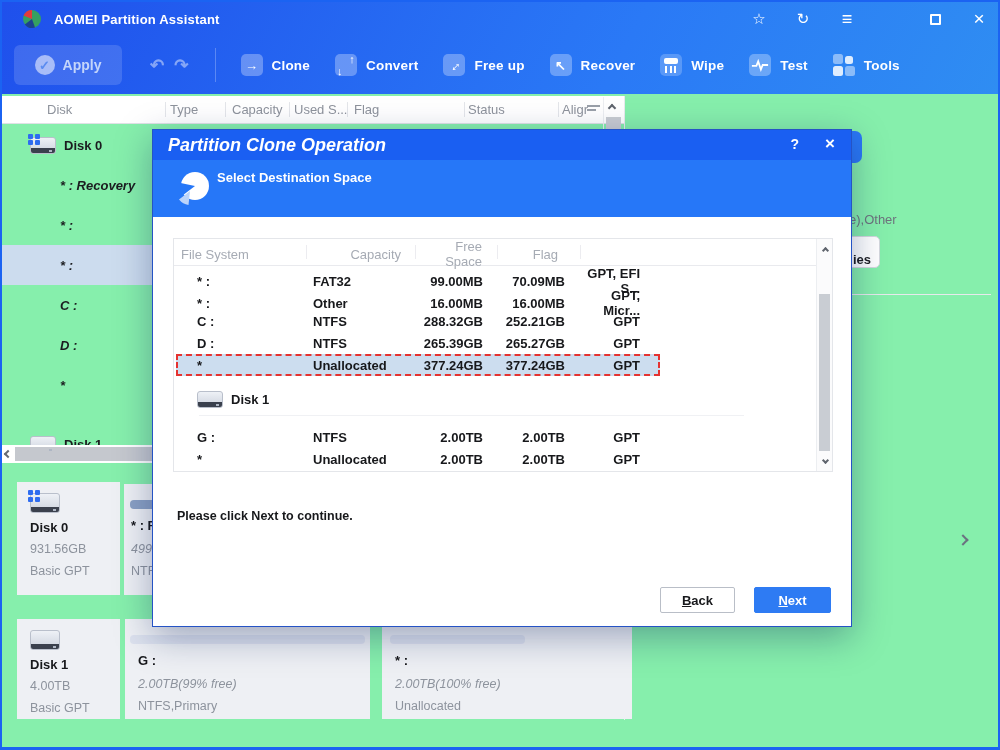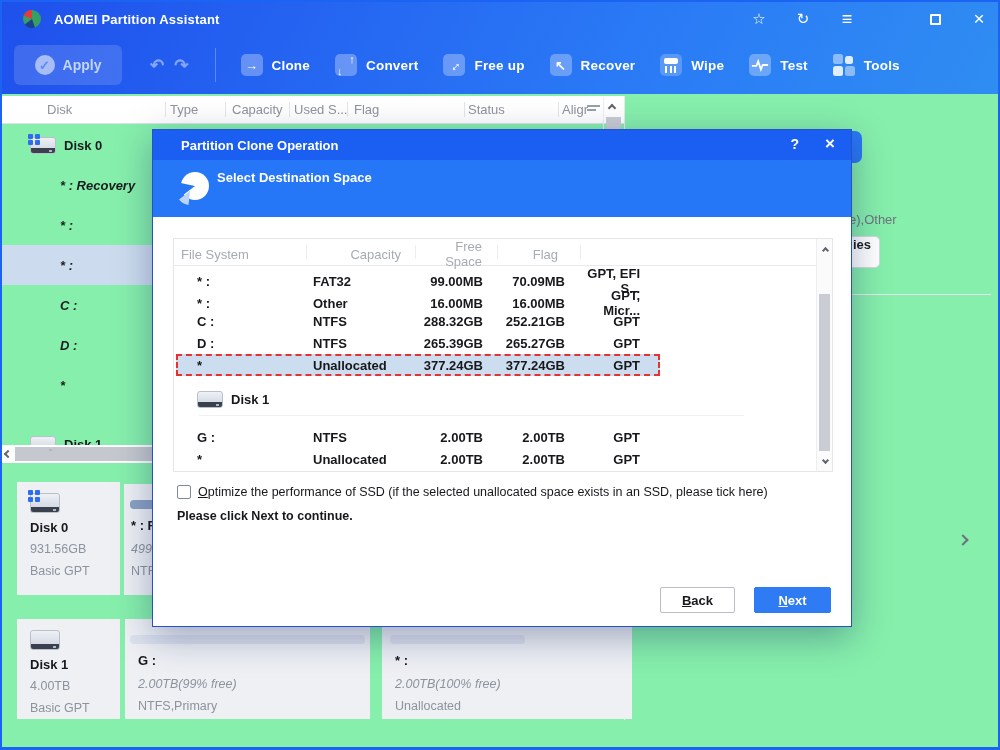--- a/index.html
+++ b/index.html
@@ -67,39 +67,39 @@
   .hscroll .thumb { position:absolute; left:13px; right:0; top:2px; bottom:2px; background:#c5c8ce; }
   .chev { display:inline-block; width:6px; height:6px; border-right:2px solid #666b74; border-bottom:2px solid #666b74; }
   .chev.left { transform:rotate(135deg); margin-left:3px; }
   .chev.right { transform:rotate(-45deg); }
   .chev.up { transform:rotate(-135deg); }
   .chev.down { transform:rotate(45deg); }
 
   
   .blue-tip { position:absolute; left:847px; top:129px; width:13px; height:32px; background:#2b78f6; border-radius:0 7px 7px 0; }
   .rp-text { position:absolute; left:847px; top:210px; font-size:13px; color:#6d737d; }
-  .rp-btn { position:absolute; left:838px; top:234px; width:40px; height:32px; border:1px solid #d5d8de; border-radius:5px; background:#fff; display:flex; align-items:flex-start; justify-content:flex-end; padding-right:8px; font-size:13px; font-weight:700; color:#1b1c1f; }
+  .rp-btn { position:absolute; left:838px; top:234px; width:40px; height:32px; border:1px solid #d5d8de; border-radius:5px; background:#fff; display:flex; align-items:flex-end; justify-content:flex-end; padding-right:8px; font-size:13px; font-weight:700; color:#1b1c1f; }
   .rp-sep { position:absolute; left:849px; top:292px; width:140px; height:1px; background:#e8e9ec; }
   .rp-chevron { position:absolute; left:957px; top:528px; }
   .rp-chevron .chev { width:8px; height:8px; border-color:#6b7280; }
 
   
   .card { position:absolute; background:#eef0f4; }
   .card .name { position:absolute; left:13px; top:38px; font-size:13px; font-weight:700; color:#17181b; white-space:nowrap; }
   .card .size { position:absolute; left:13px; top:60px; font-size:12.5px; color:#8d939d; white-space:nowrap; }
   .card .fs   { position:absolute; left:13px; top:82px; font-size:12.5px; color:#8d939d; white-space:nowrap; }
   .card .bar  { position:absolute; top:16px; height:9px; border-radius:4px; background:#dde2ee; }
   .card .bar.dark { background:#8ba1c4; }
   .card .ico { position:absolute; left:13px; top:11px; }
   .pcard .name { top:34px; } .pcard .size { top:58px;font-style:italic; } .pcard .fs { top:80px; }
 
   
   .dialog { position:absolute; left:150px; top:127px; width:700px; height:498px; background:#fff; border:1px solid #2553c5; box-shadow:0 10px 34px rgba(10,30,90,.35); }
   .dlg-titlebar { position:absolute; left:0; top:0; right:0; height:30px; background:#1a5ff2; display:flex; align-items:center; }
-  .dlg-title { margin-left:28px; color:#fff; font-size:13px; font-weight:700; }
+  .dlg-title { margin-left:15px; color:#fff; font-size:18px; font-weight:700;font-style:italic; }
   .dlg-help { position:absolute; right:52px; top:6px; color:#fff; font-size:14px; font-weight:700; }
   .dlg-close { position:absolute; right:16px; top:4px; color:#fff; font-size:17px; font-weight:700; }
   .dlg-banner { position:absolute; left:0; top:30px; right:0; height:57px; background:#2677f8; }
   .banner-ico { position:absolute; left:22px; top:10px; }
   .banner-h { position:absolute; left:64px; top:10px; color:#fff; font-size:13px; font-weight:700; }
   .banner-s { position:absolute; left:64px; top:28px; color:#e4edff; font-size:12.5px; }
 
   .dlg-table { position:absolute; left:20px; top:108px; width:660px; height:234px; border:1px solid #e4e6ea; overflow:hidden; }
   .drow { display:grid; grid-template-columns:132px 109px 82px 83px 82px 1fr; height:22px; align-items:center; font-size:13px; font-weight:700; color:#17181b; position:relative; }
   .drow.dhead { height:27px; font-weight:400; color:#a6abb4; border-bottom:1px solid #e9eaee; }
@@ -419,24 +419,20 @@
         <span class="arrow top">
             <span class="chev up"></span>
           </span>
         <span class="thumb"></span>
         <span class="arrow bot">
             <span class="chev down"></span>
           </span>
       </div>
     </div>
 
-    <div class="ssd-row">
-      <span class="checkbox"></span>
-      <span class="ssd-label"><span class="mn">O</span><span>ptimize the performance of SSD (if the selected unallocated space exists in an SSD, please tick here)</span></span>
-    </div>
     <div class="dlg-note">Please click Next to continue.</div>
 
     <div class="btn btn-back">
         <span><span class="mn">B</span><span>ack</span></span>
       </div>
     <div class="btn btn-next">
         <span><span class="mn">N</span><span>ext</span></span>
       </div>
   </div>
 </div>

